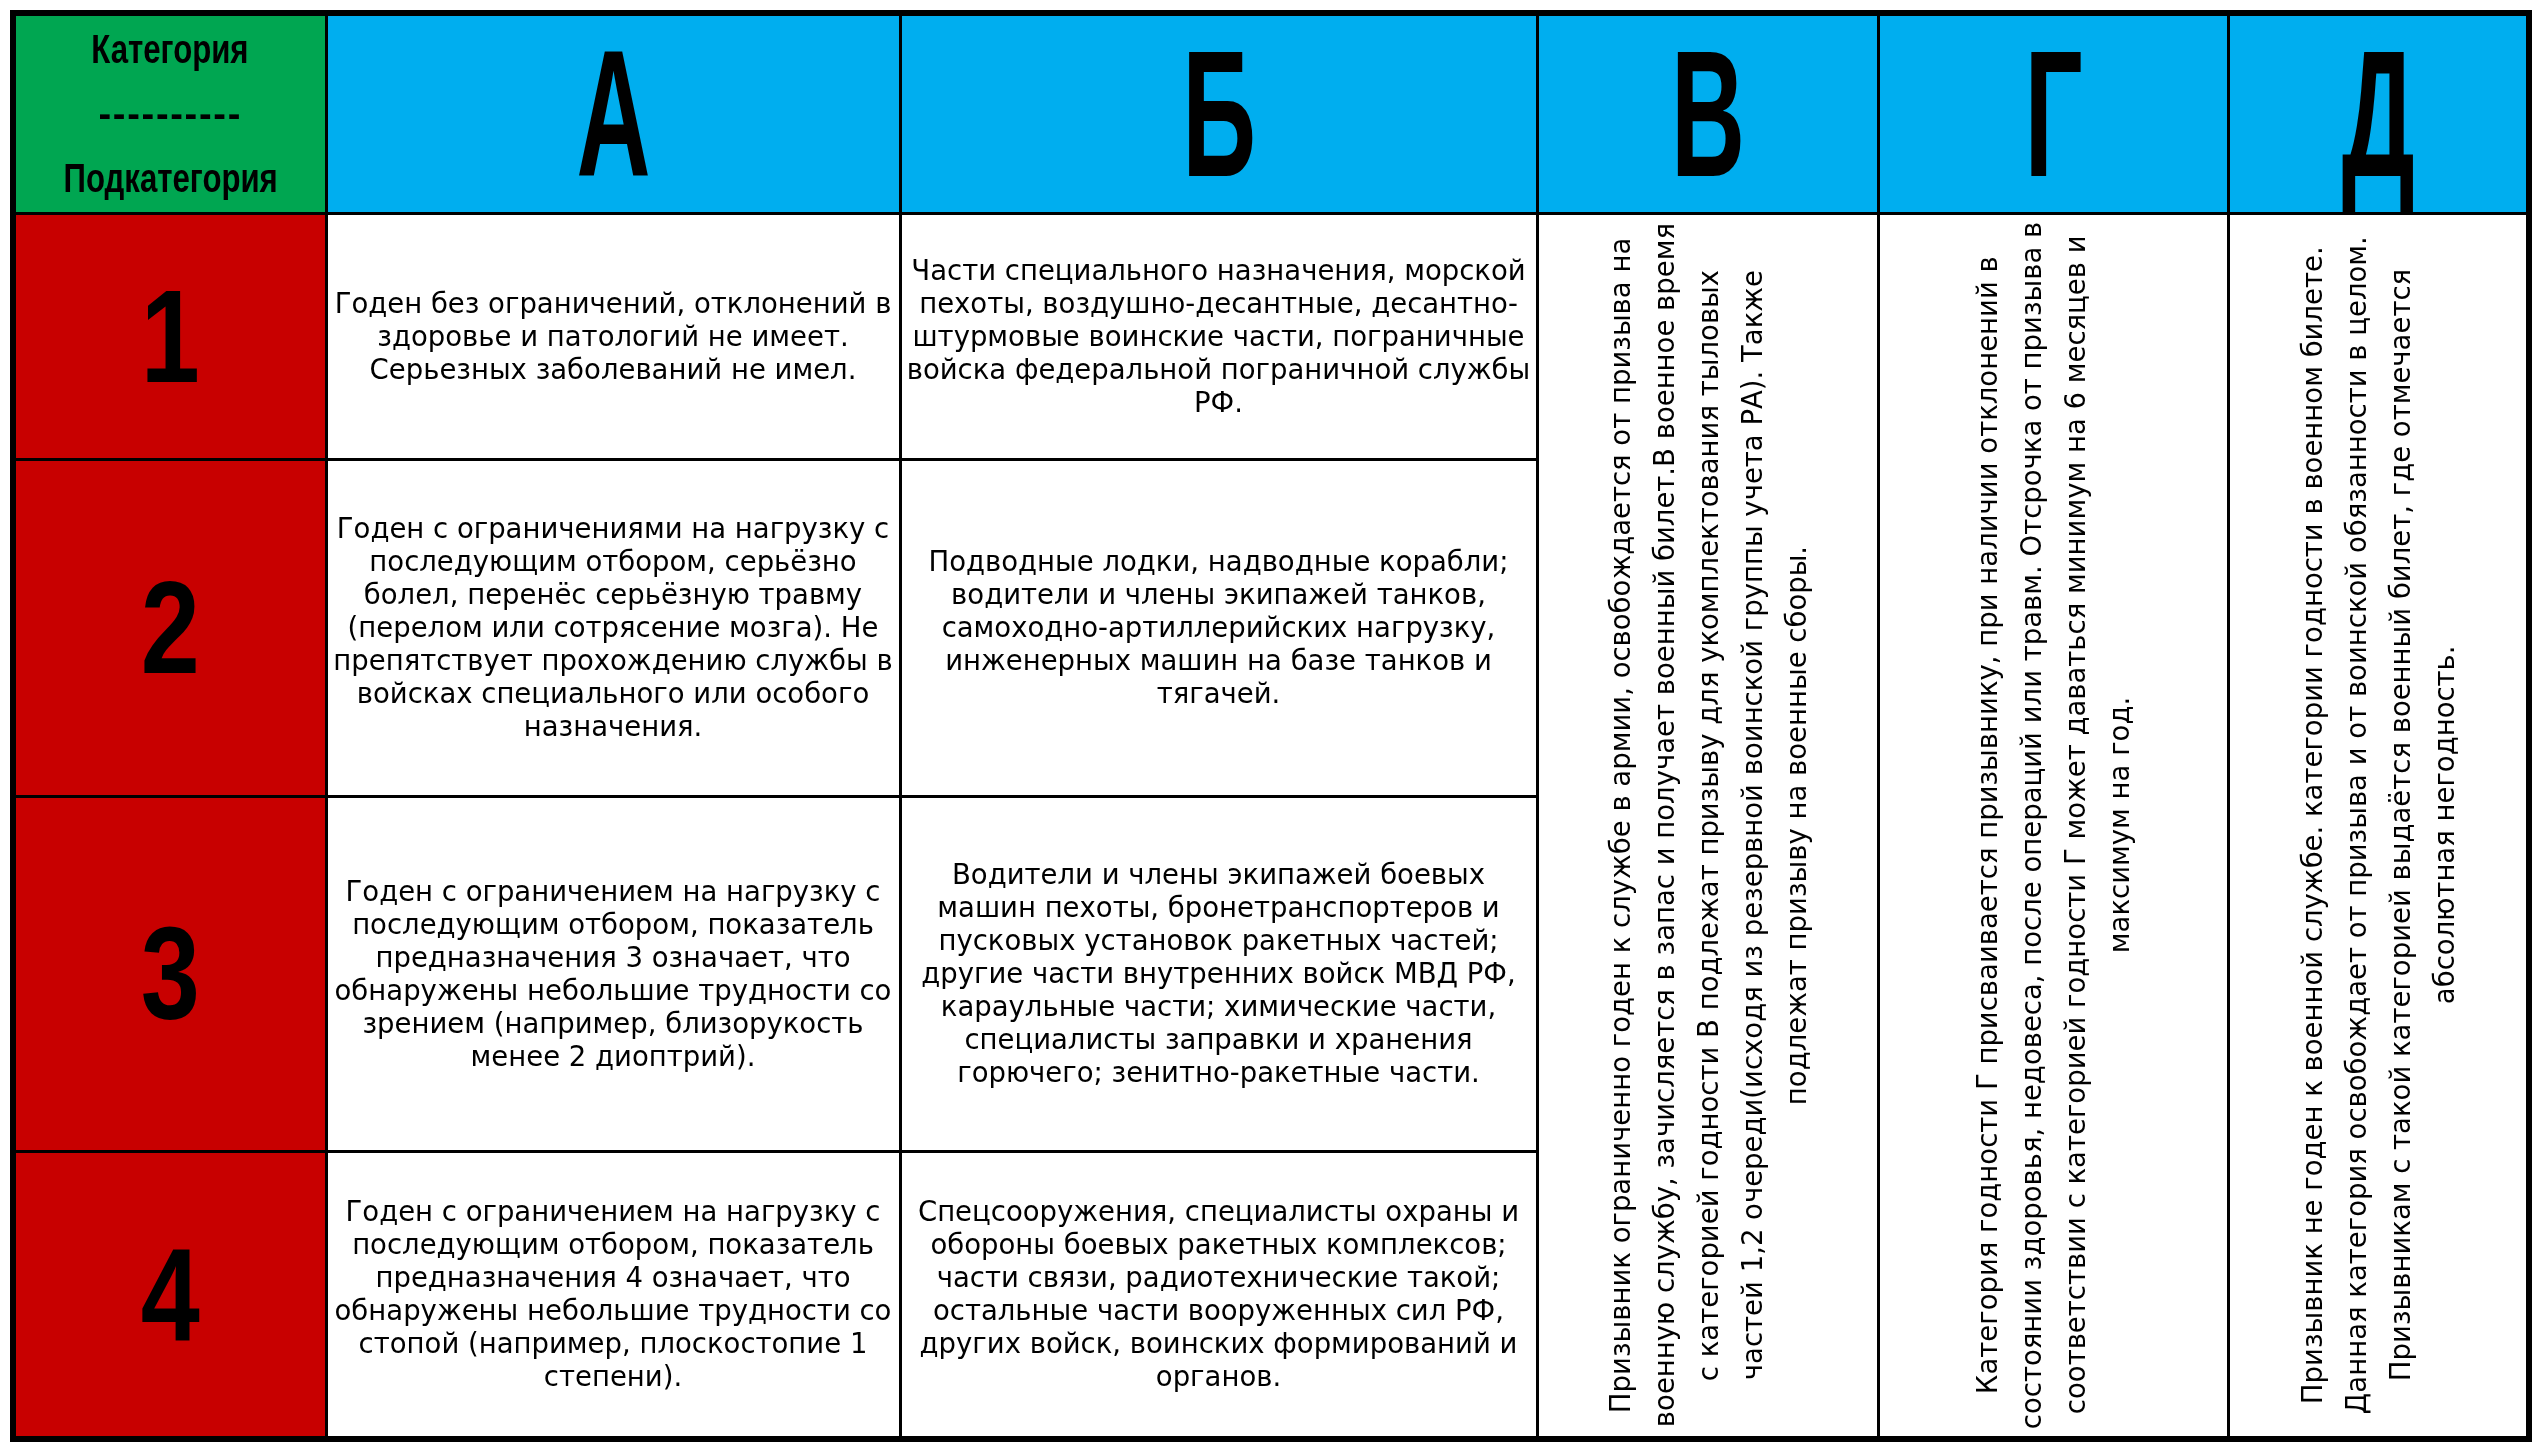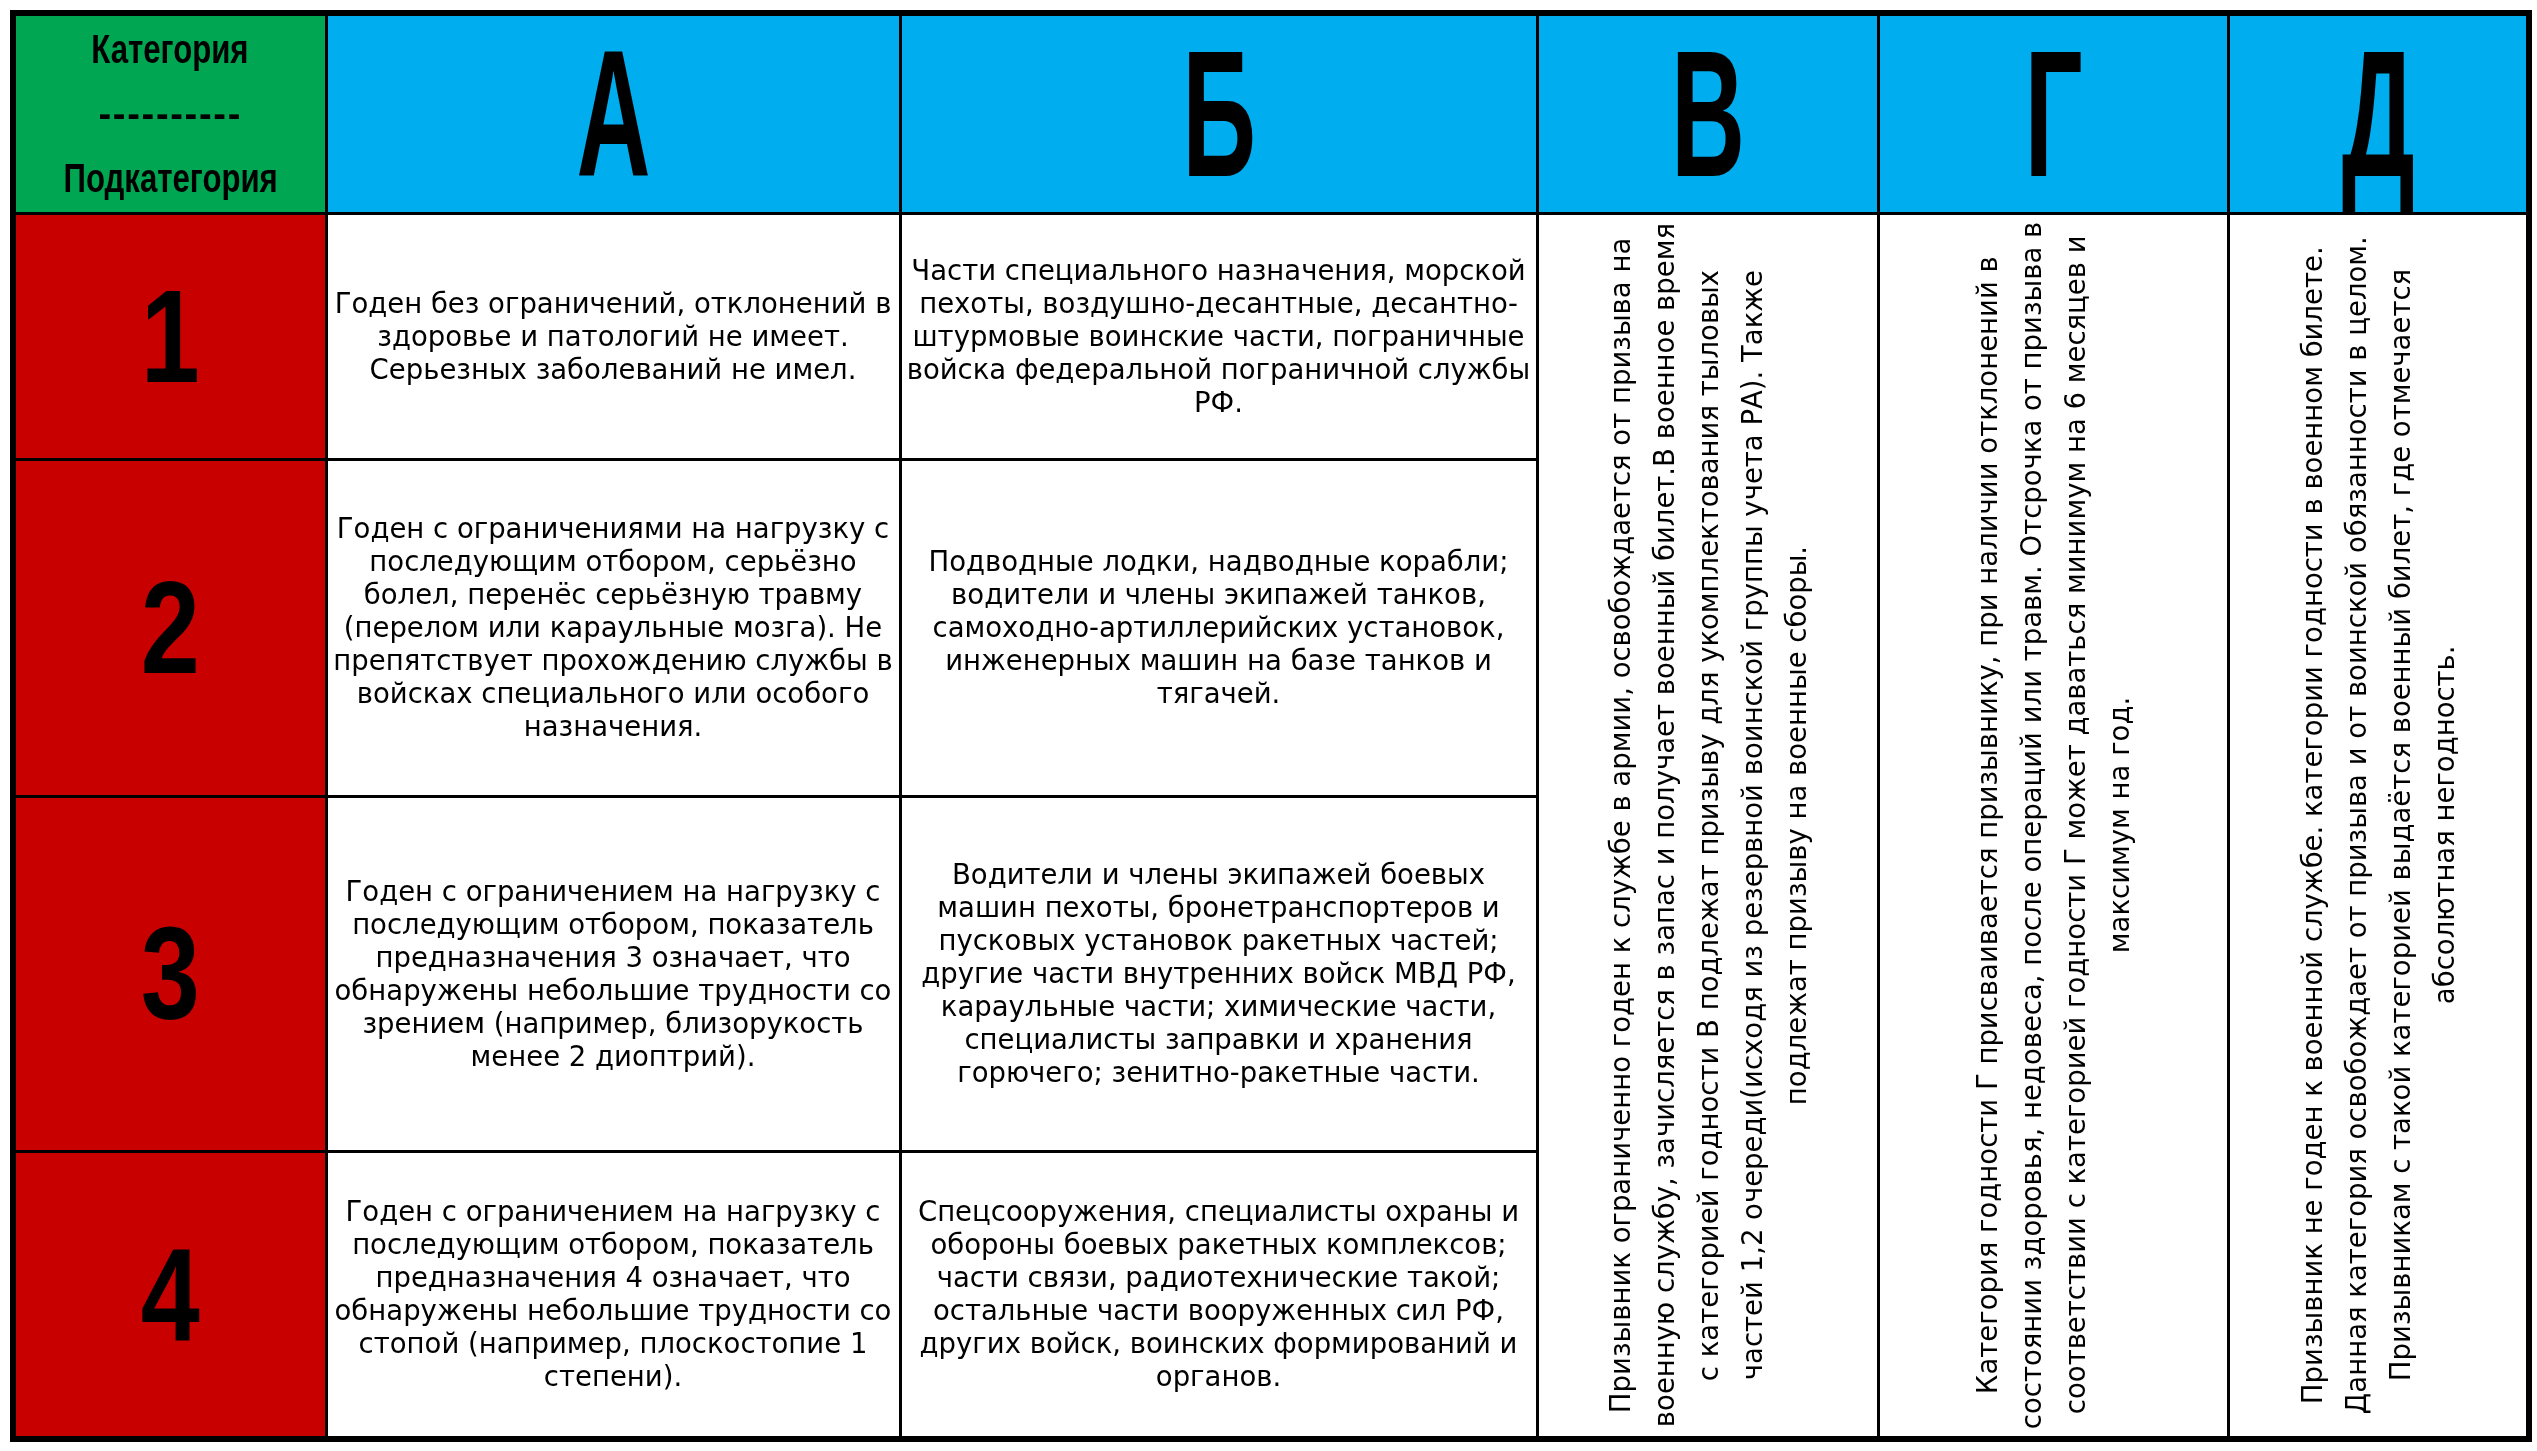--- a/index.html
+++ b/index.html
@@ -172,24 +172,24 @@
           <div class="vtext">Призывник не годен к военной службе. категории годности в военном билете. Данная категория освобождает от призыва и от воинской обязанности в целом. Призывникам с такой категорией выдаётся военный билет, где отмечается абсолютная негодность.</div>
         </div>
       </td>
     </tr>
 
     <tr class="row-2">
       <td class="number-cell">
         <div class="row-number">2</div>
       </td>
       <td class="text-cell">
-        <div class="cell-text">Годен с ограничениями на нагрузку с последующим отбором, серьёзно болел, перенёс серьёзную травму (перелом или караульные мозга). Не препятствует прохождению службы в войсках специального или особого назначения.</div>
-      </td>
-      <td class="text-cell">
-        <div class="cell-text">Подводные лодки, надводные корабли; водители и члены экипажей танков, самоходно-артиллерийских установок, инженерных машин на базе танков и тягачей.</div>
+        <div class="cell-text">Годен с ограничениями на нагрузку с последующим отбором, серьёзно болел, перенёс серьёзную травму (перелом или сотрясение мозга). Не препятствует прохождению службы в войсках специального или особого назначения.</div>
+      </td>
+      <td class="text-cell">
+        <div class="cell-text">Подводные лодки, надводные корабли; водители и члены экипажей танков, самоходно-артиллерийских нагрузку, инженерных машин на базе танков и тягачей.</div>
       </td>
     </tr>
 
     <tr class="row-3">
       <td class="number-cell">
         <div class="row-number">3</div>
       </td>
       <td class="text-cell">
         <div class="cell-text">Годен с ограничением на нагрузку с последующим отбором, показатель предназначения 3 означает, что обнаружены небольшие трудности со зрением (например, близорукость менее 2 диоптрий).</div>
       </td>

